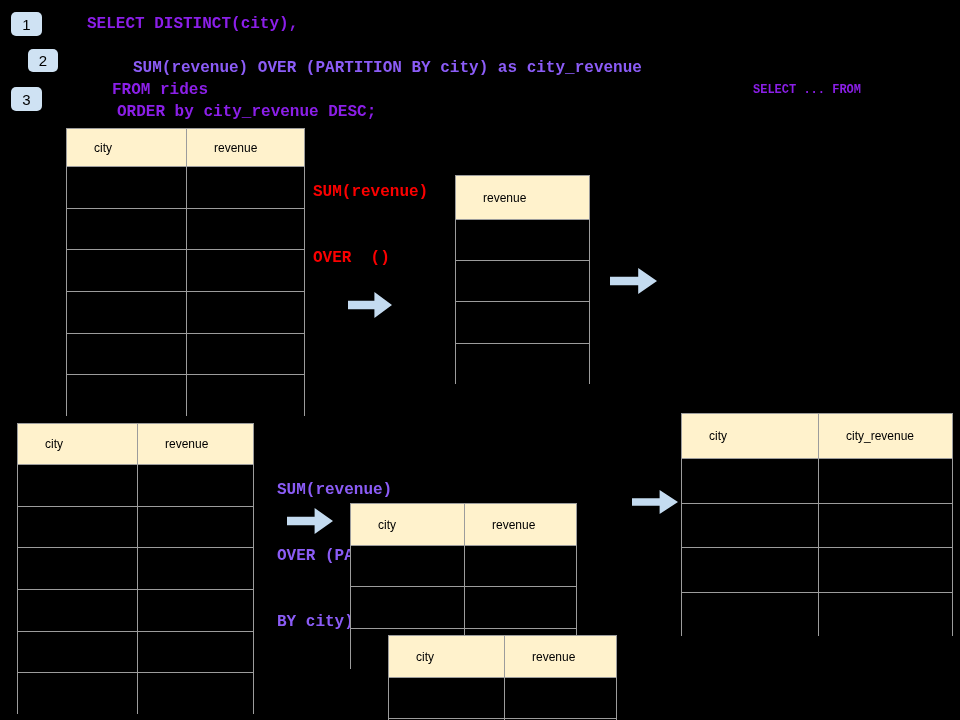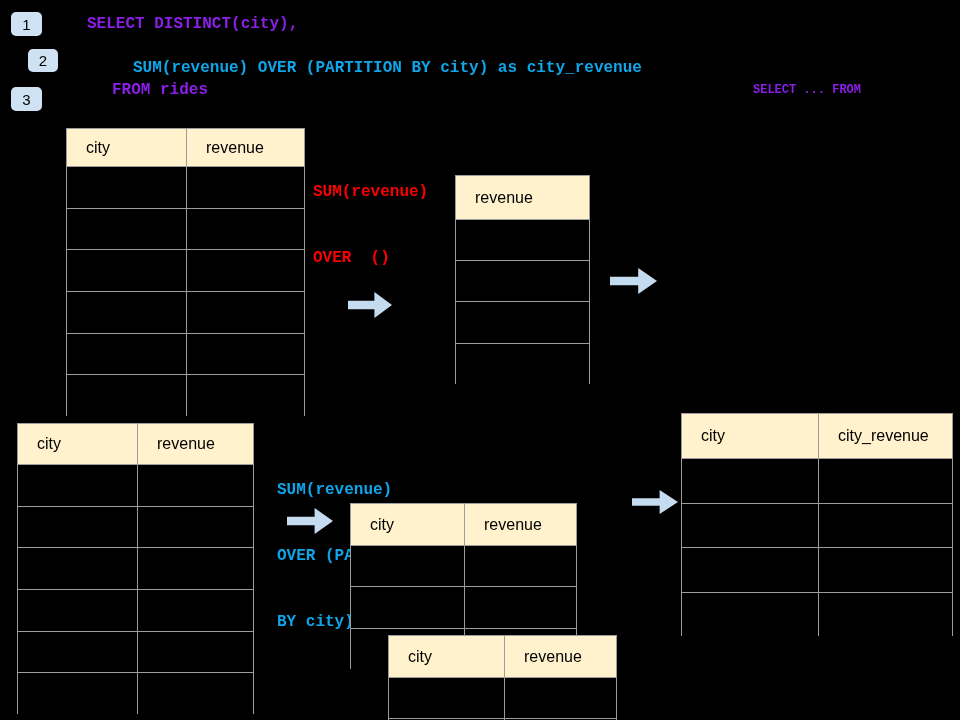--- a/index.html
+++ b/index.html
@@ -11,37 +11,37 @@
          font-size:15px;display:flex;align-items:center;justify-content:center;}
   #badge1{left:11px;top:12px;width:31px;height:24px;}
   #badge2{left:28px;top:49px;width:30px;height:23px;}
   #badge3{left:11px;top:87px;width:31px;height:24px;}
 
   
   .code{position:absolute;font-family:"Liberation Mono","DejaVu Sans Mono",monospace;
         font-weight:bold;font-size:16px;line-height:22px;white-space:pre;}
   .purple{color:#8B1FE8}
   .red{color:#FB0000}
-  .green{color:#0ea5e9}
+  .green{color:#8b5cf6}
   #sql1{left:87px;top:13px}
   #sql2{left:133px;top:35px}
   #sql3{left:133px;top:57px}
   #sql4{left:112px;top:79px}
   #sql5{left:117px;top:101px}
   #sidenote{left:753px;top:35px;font-size:12px;}
   #label-total{left:313px;top:137px;}
   #label-partition{left:277px;top:435px;}
 
   
   .table{position:absolute;border:1px solid #9C9C9C;box-sizing:border-box;background:#000;}
   .tr{display:flex;border-top:1px solid #9C9C9C;box-sizing:border-box;background:#000;}
   .tr.head{border-top:none;background:#FFF2CC;}
   .td{box-sizing:border-box;}
   .td + .td{border-left:1px solid #9C9C9C;}
-  .th{display:flex;align-items:center;padding-left:19px;font-size:16px;color:#000;}
+  .th{display:flex;align-items:center;padding-left:27px;font-size:12px;color:#000;}
 
   #tableA{left:66px;top:128px;width:239px;height:288px;}
   #tableA .head{height:37px}
   #tableA .tbody .tr{height:41.7px}
   #tableA .c1{width:119px}  #tableA .c2{flex:1}
 
   #tableB{left:455px;top:175px;width:135px;height:209px;}
   #tableB .head{height:43px}
   #tableB .tbody .tr{height:41.2px}
   #tableB .c1{flex:1}
@@ -79,20 +79,21 @@
 
 <div class="page">
 
   <div class="badge" id="badge1">1</div>
   <div class="badge" id="badge2">2</div>
   <div class="badge" id="badge3">3</div>
 
   <div class="code purple" id="sql1">SELECT DISTINCT(city),</div>
   <div class="code green" id="sql3">SUM(revenue) OVER (PARTITION BY city) as city_revenue</div>
   <div class="code purple" id="sql4">FROM rides</div>
+  <div class="code purple" id="sql5">ORDER by city_revenue DESC;</div>
 
   <div class="code purple" id="sidenote">
     <div>SELECT ... FROM</div>
   </div>
 
   <div class="code red" id="label-total">
     <div>SUM(revenue)</div>
     <div>OVER  ()</div>
   </div>
 

